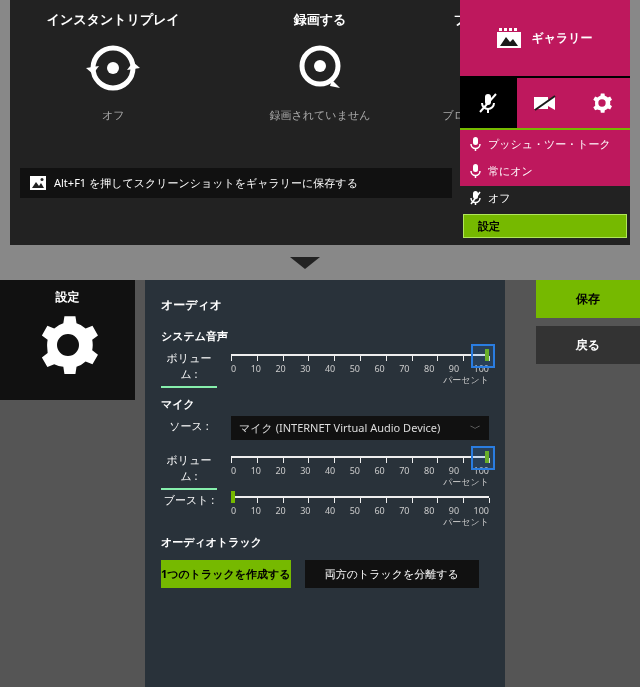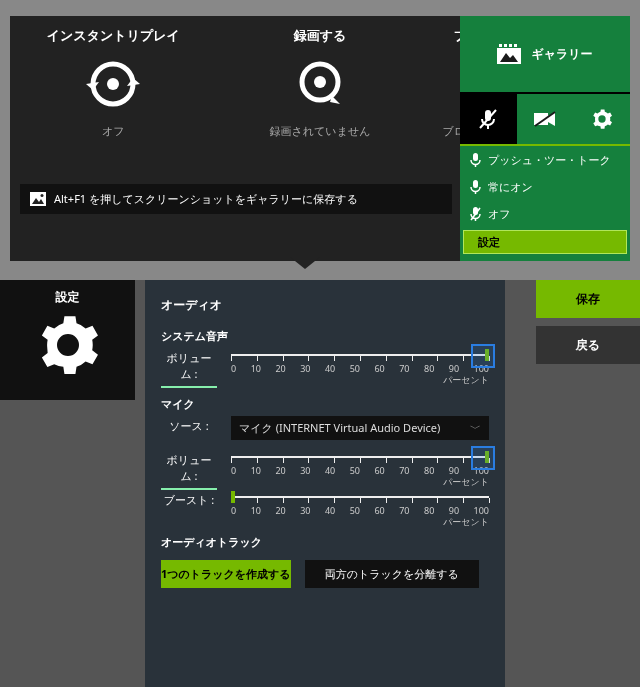--- a/index.html
+++ b/index.html
@@ -1,25 +1,25 @@
 <!DOCTYPE html>
 <html><head>
 <meta charset="utf-8">
 <style>
   html,body{margin:0;padding:0;width:640px;height:687px;background:#888;font-family:Meiryo,"Yu Gothic",system-ui,sans-serif;font-size:12px;color:#fff;overflow:hidden}
   *{box-sizing:border-box}
 
   
-  .top{position:absolute;left:10px;top:16px;width:620px;height:245px;background:#222}
+  .top{position:absolute;left:10px;top:0;width:620px;height:245px;background:#222}
   .top-row{position:absolute;left:0;top:0;right:0;height:160px;display:flex}
   .top-tile{flex:1;display:flex;flex-direction:column;align-items:center;padding-top:10px}
   .top-tile-title{font-size:13px;font-weight:bold;height:22px}
   .top-tile-icon{height:72px;display:flex;align-items:center;justify-content:center}
   .top-tile-status{font-size:11px;color:#aaa;text-align:center;margin-top:4px;line-height:1.25}
-  .top-side{position:absolute;right:0;top:0;width:170px;height:245px;background:#15803d}
+  .top-side{position:absolute;right:0;top:0;width:170px;height:186px;background:#be185d}
   .gallery-btn{height:78px;display:flex;align-items:center;justify-content:center;gap:10px;border-bottom:2px solid #000}
   .side-tabs{height:52px;display:flex;border-bottom:2px solid #76b900}
   .side-tab{flex:1;display:flex;align-items:center;justify-content:center}
   .side-tab.active{background:#000}
   .mic-menu{display:flex;flex-direction:column}
   .mic-item{height:27px;display:flex;align-items:center;gap:7px;padding:0 10px;font-size:11px}
   .mic-item.highlight{background:#76b900;color:#000;font-weight:bold;margin:3px;height:24px;border:1px solid #b0e65a;padding:0 14px}
   .hint{position:absolute;left:10px;top:168px;width:432px;height:30px;background:#111;display:flex;align-items:center;gap:8px;padding:0 10px;font-size:11px}
 
   

